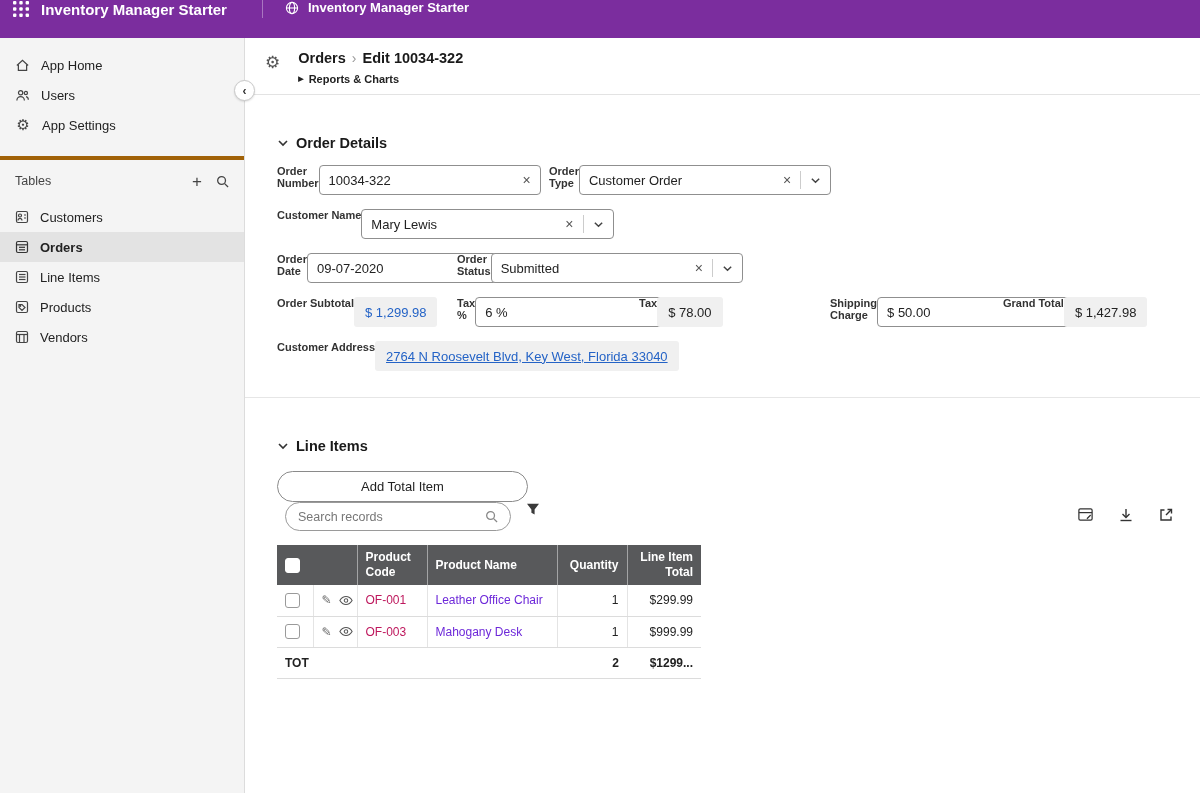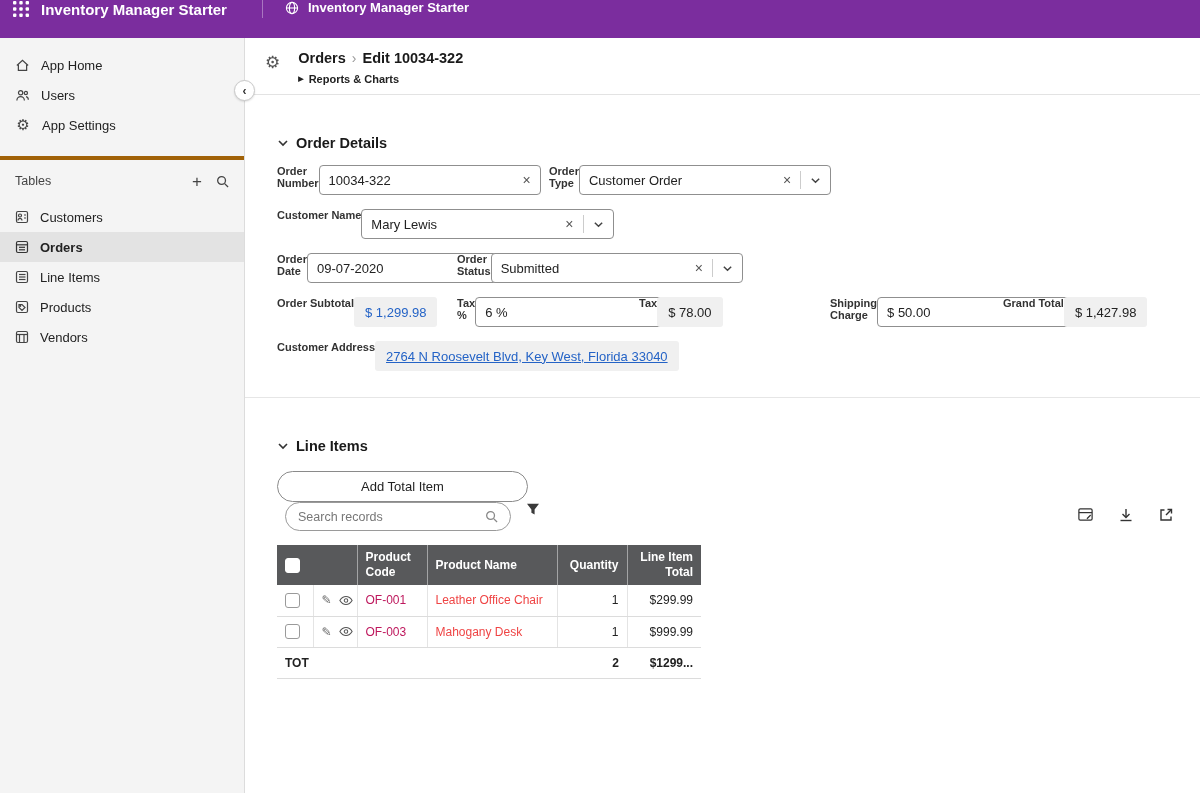--- a/index.html
+++ b/index.html
@@ -67,21 +67,21 @@
   .tool-icons span{cursor:pointer;display:flex;align-items:center}
 
   table.li-table{border-collapse:collapse;margin-top:13px;table-layout:fixed;width:424px;font-size:12px}
   .li-table thead th{background:#58595b;color:#fff;font-weight:bold;height:40px;padding:4px 8px;vertical-align:middle;text-align:left;font-size:12px;line-height:1.25}
   .li-table thead th + th{border-left:1px solid rgba(255,255,255,.45)}
   .li-table thead th.num{text-align:right}
   .li-table tbody td{height:31px;padding:2px 8px;border-bottom:1px solid #dcdcdc;vertical-align:middle}
   .li-table tbody td + td{border-left:1px solid #e4e4e4}
   .li-table td.num{text-align:right}
   .li-table td.code{color:#be185d}
-  .li-table td.pname a{color:#ef4444;text-decoration:none;font-size:12px;cursor:pointer}
+  .li-table td.pname a{color:#6d28d9;text-decoration:none;font-size:12px;cursor:pointer}
   .row-icons{display:flex;align-items:center;gap:7px}
   .pencil{font-size:12px;color:#666;cursor:pointer}
   .li-table tfoot td{height:31px;padding:2px 8px;font-weight:bold;border-bottom:1px solid #dcdcdc;vertical-align:middle}
 
   input[type=checkbox]{appearance:none;-webkit-appearance:none;width:15px;height:15px;border:1.5px solid #9a9a9a;border-radius:3px;background:#fff;margin:0;cursor:pointer;display:block}
   thead input[type=checkbox]{border-color:#fff}
 
   svg{display:block}
 </style>
 </head>

